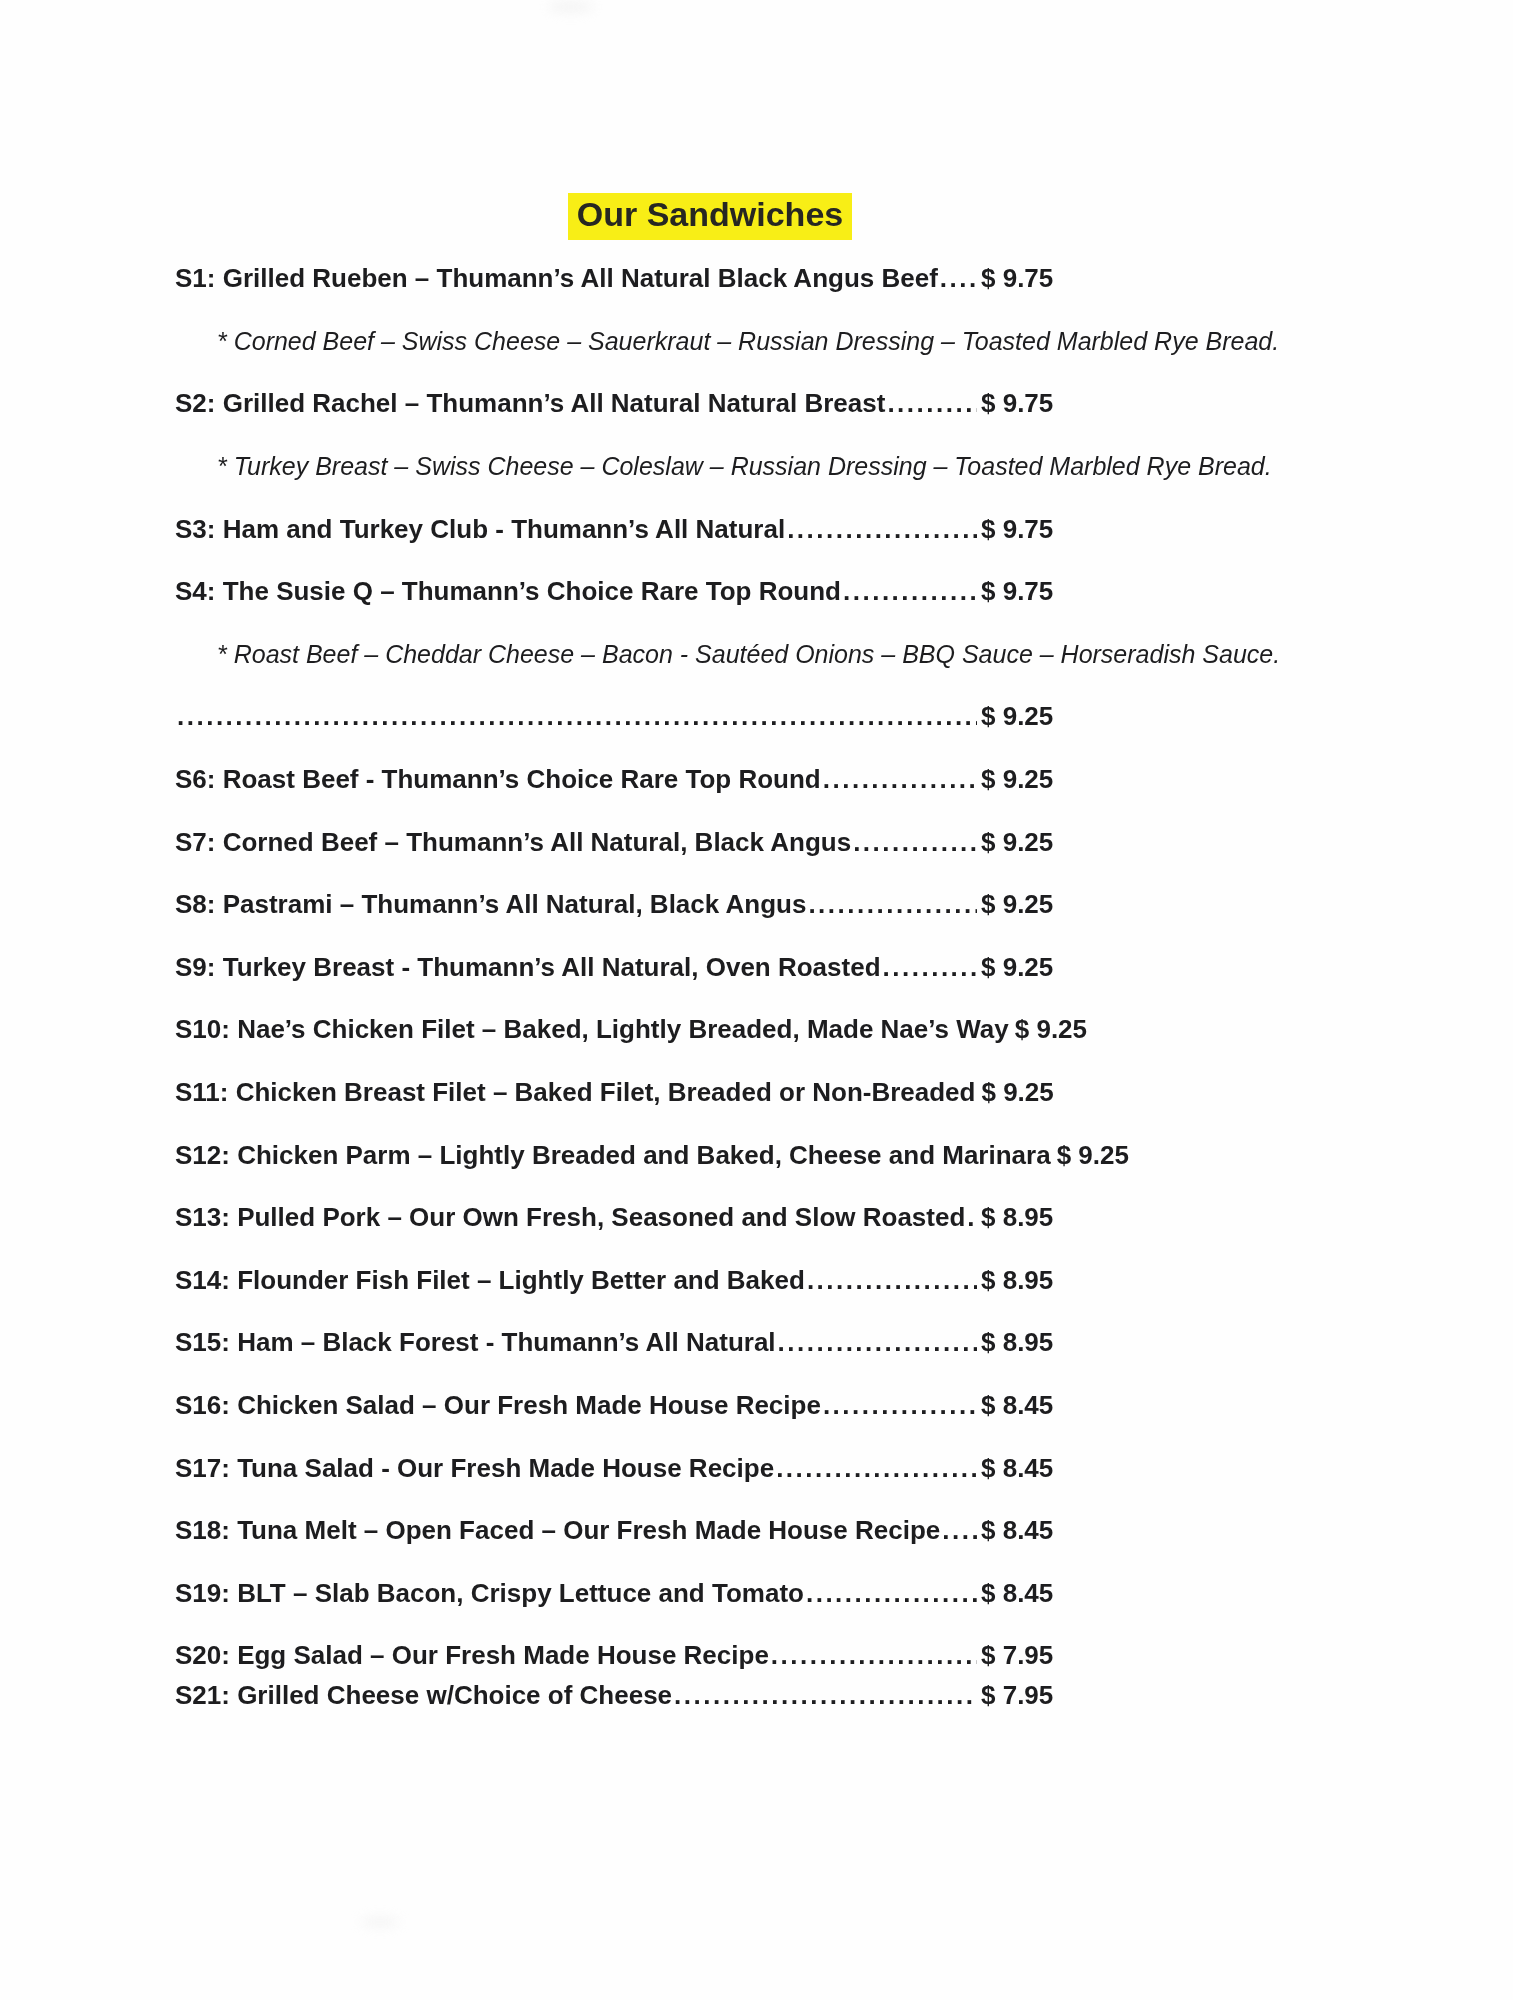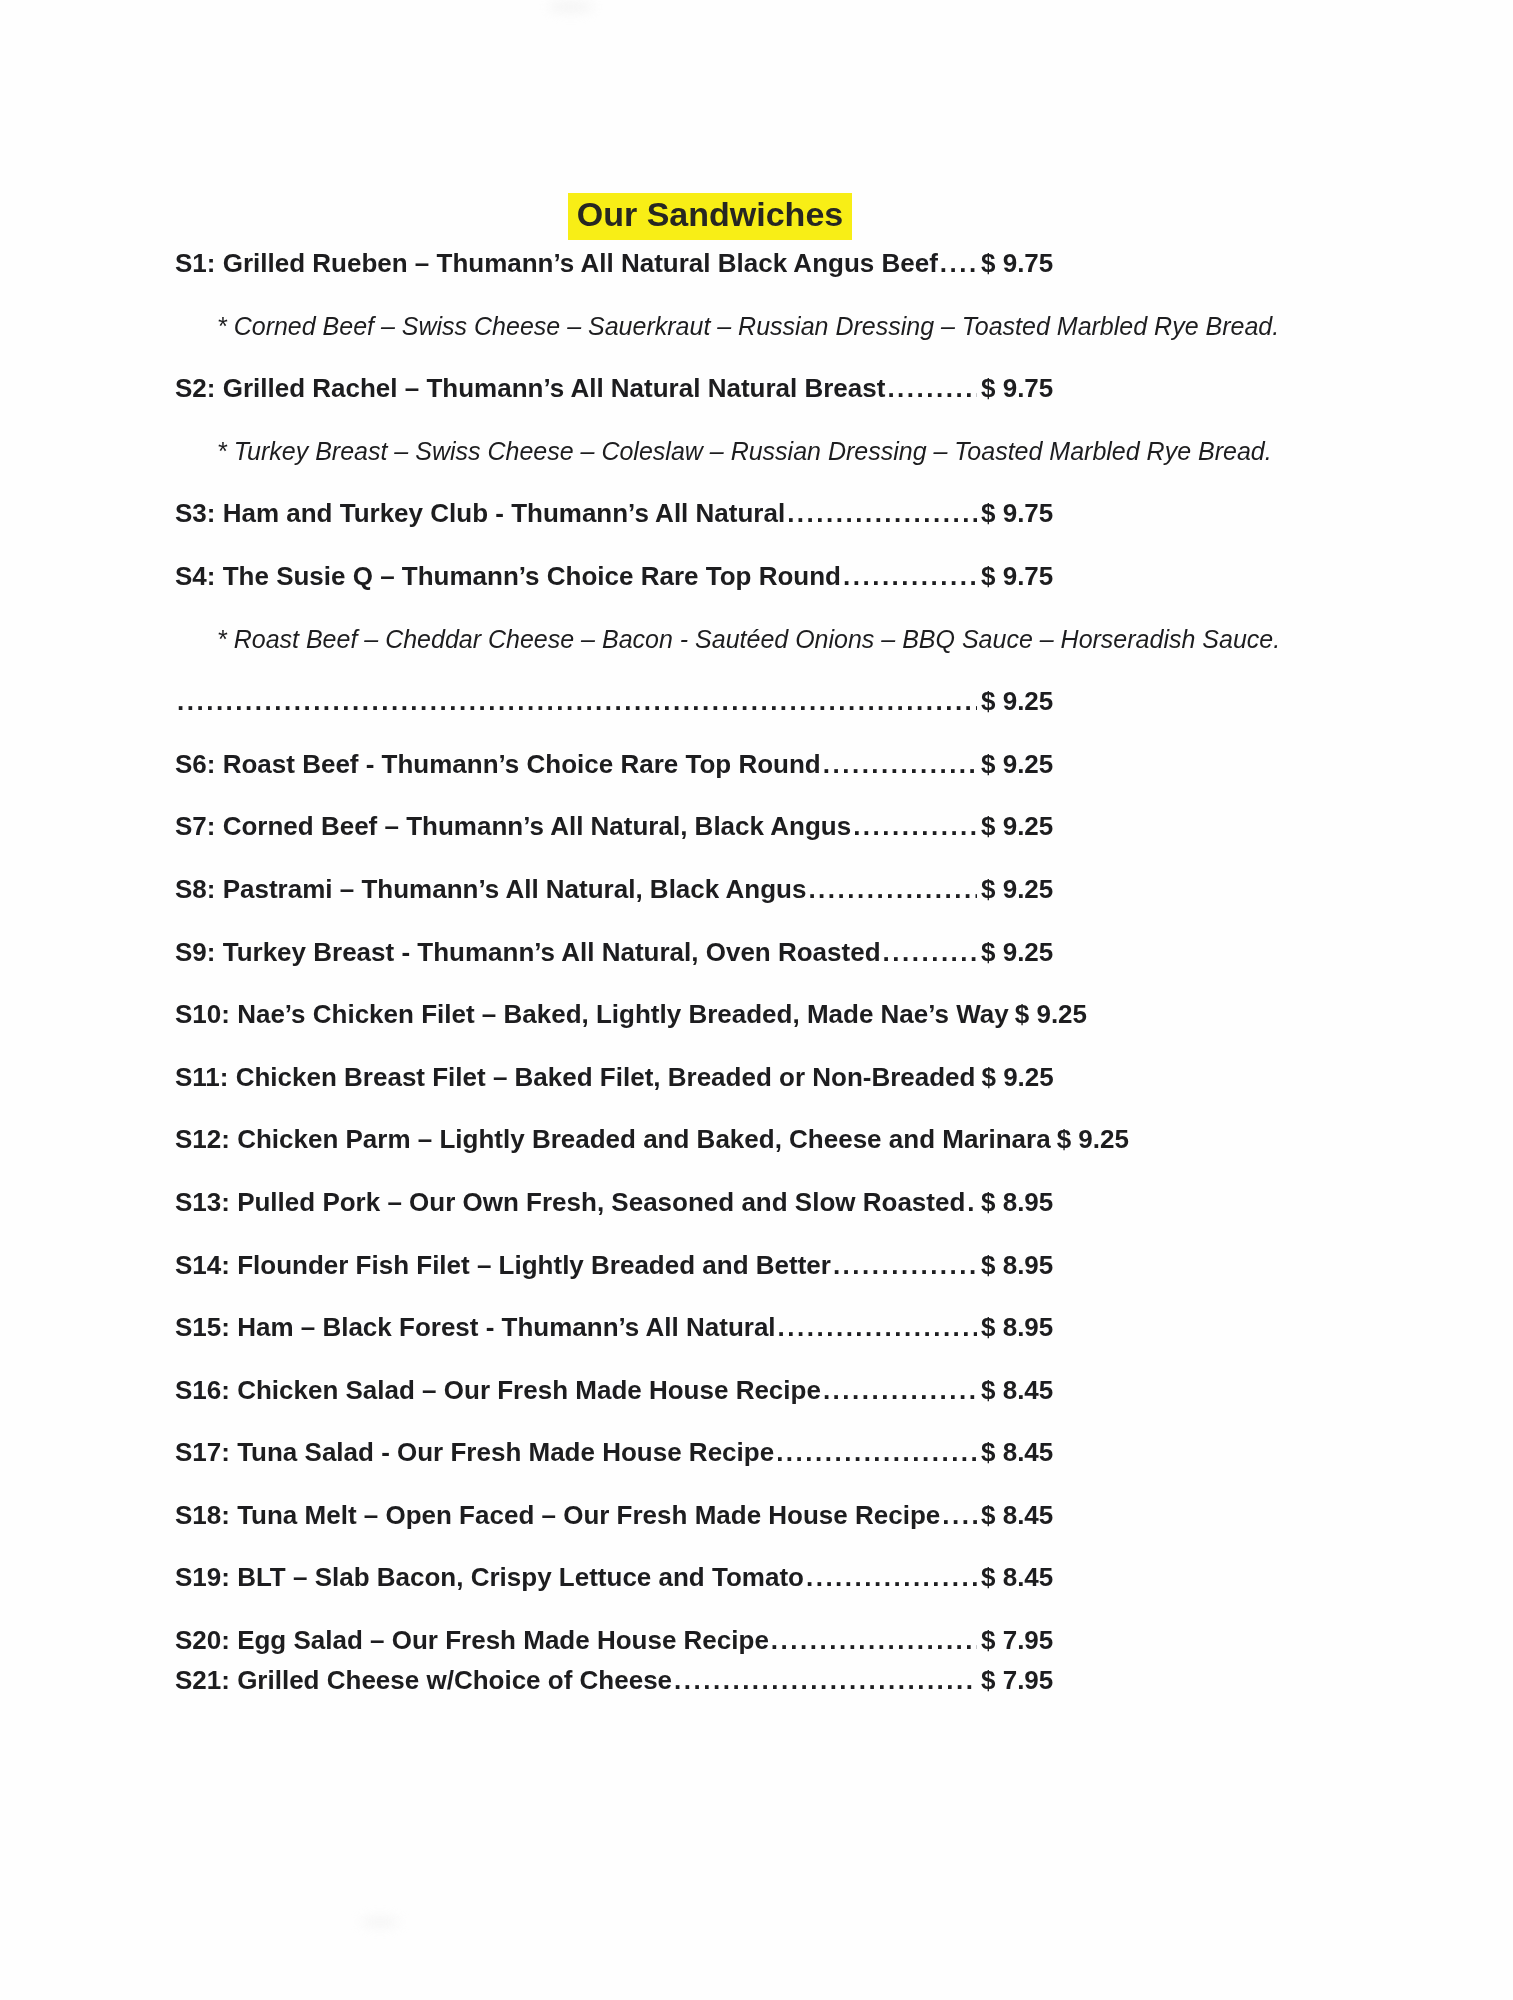--- a/index.html
+++ b/index.html
@@ -31,21 +31,21 @@
     background:#f8ee16;
     padding:2px 9px 6px 9px;
     line-height:1.15;
   }
 
   .menu{
     position:absolute;left:175px;top:247px;width:890px;
   }
   .row{
     height:62.6px;
-    display:flex;align-items:flex-start;
+    display:flex;align-items:center;
     font-size:26px;font-weight:bold;line-height:32px;
     white-space:nowrap;
   }
   .row:last-child{margin-top:-23px;}
   .row .label{flex:0 0 auto;}
   .row .leader{
     flex:1 1 auto;
     overflow:hidden;
     letter-spacing:2.5px;
     margin:0 4px 0 2px;
@@ -141,21 +141,21 @@
         <span class="label">S12: Chicken Parm – Lightly Breaded and Baked, Cheese and Marinara</span>
         <span class="leader">........................................................................................................................................................................................................</span>
         <span class="price">$ 9.25</span>
       </div>
       <div class="row">
         <span class="label">S13: Pulled Pork – Our Own Fresh, Seasoned and Slow Roasted</span>
         <span class="leader">........................................................................................................................................................................................................</span>
         <span class="price">$ 8.95</span>
       </div>
       <div class="row">
-        <span class="label">S14: Flounder Fish Filet – Lightly Breaded and Better</span>
+        <span class="label">S14: Flounder Fish Filet – Lightly Better and Baked</span>
         <span class="leader">........................................................................................................................................................................................................</span>
         <span class="price">$ 8.95</span>
       </div>
       <div class="row">
         <span class="label">S15: Ham – Black Forest - Thumann’s All Natural</span>
         <span class="leader">........................................................................................................................................................................................................</span>
         <span class="price">$ 8.95</span>
       </div>
       <div class="row">
         <span class="label">S16: Chicken Salad – Our Fresh Made House Recipe</span>

